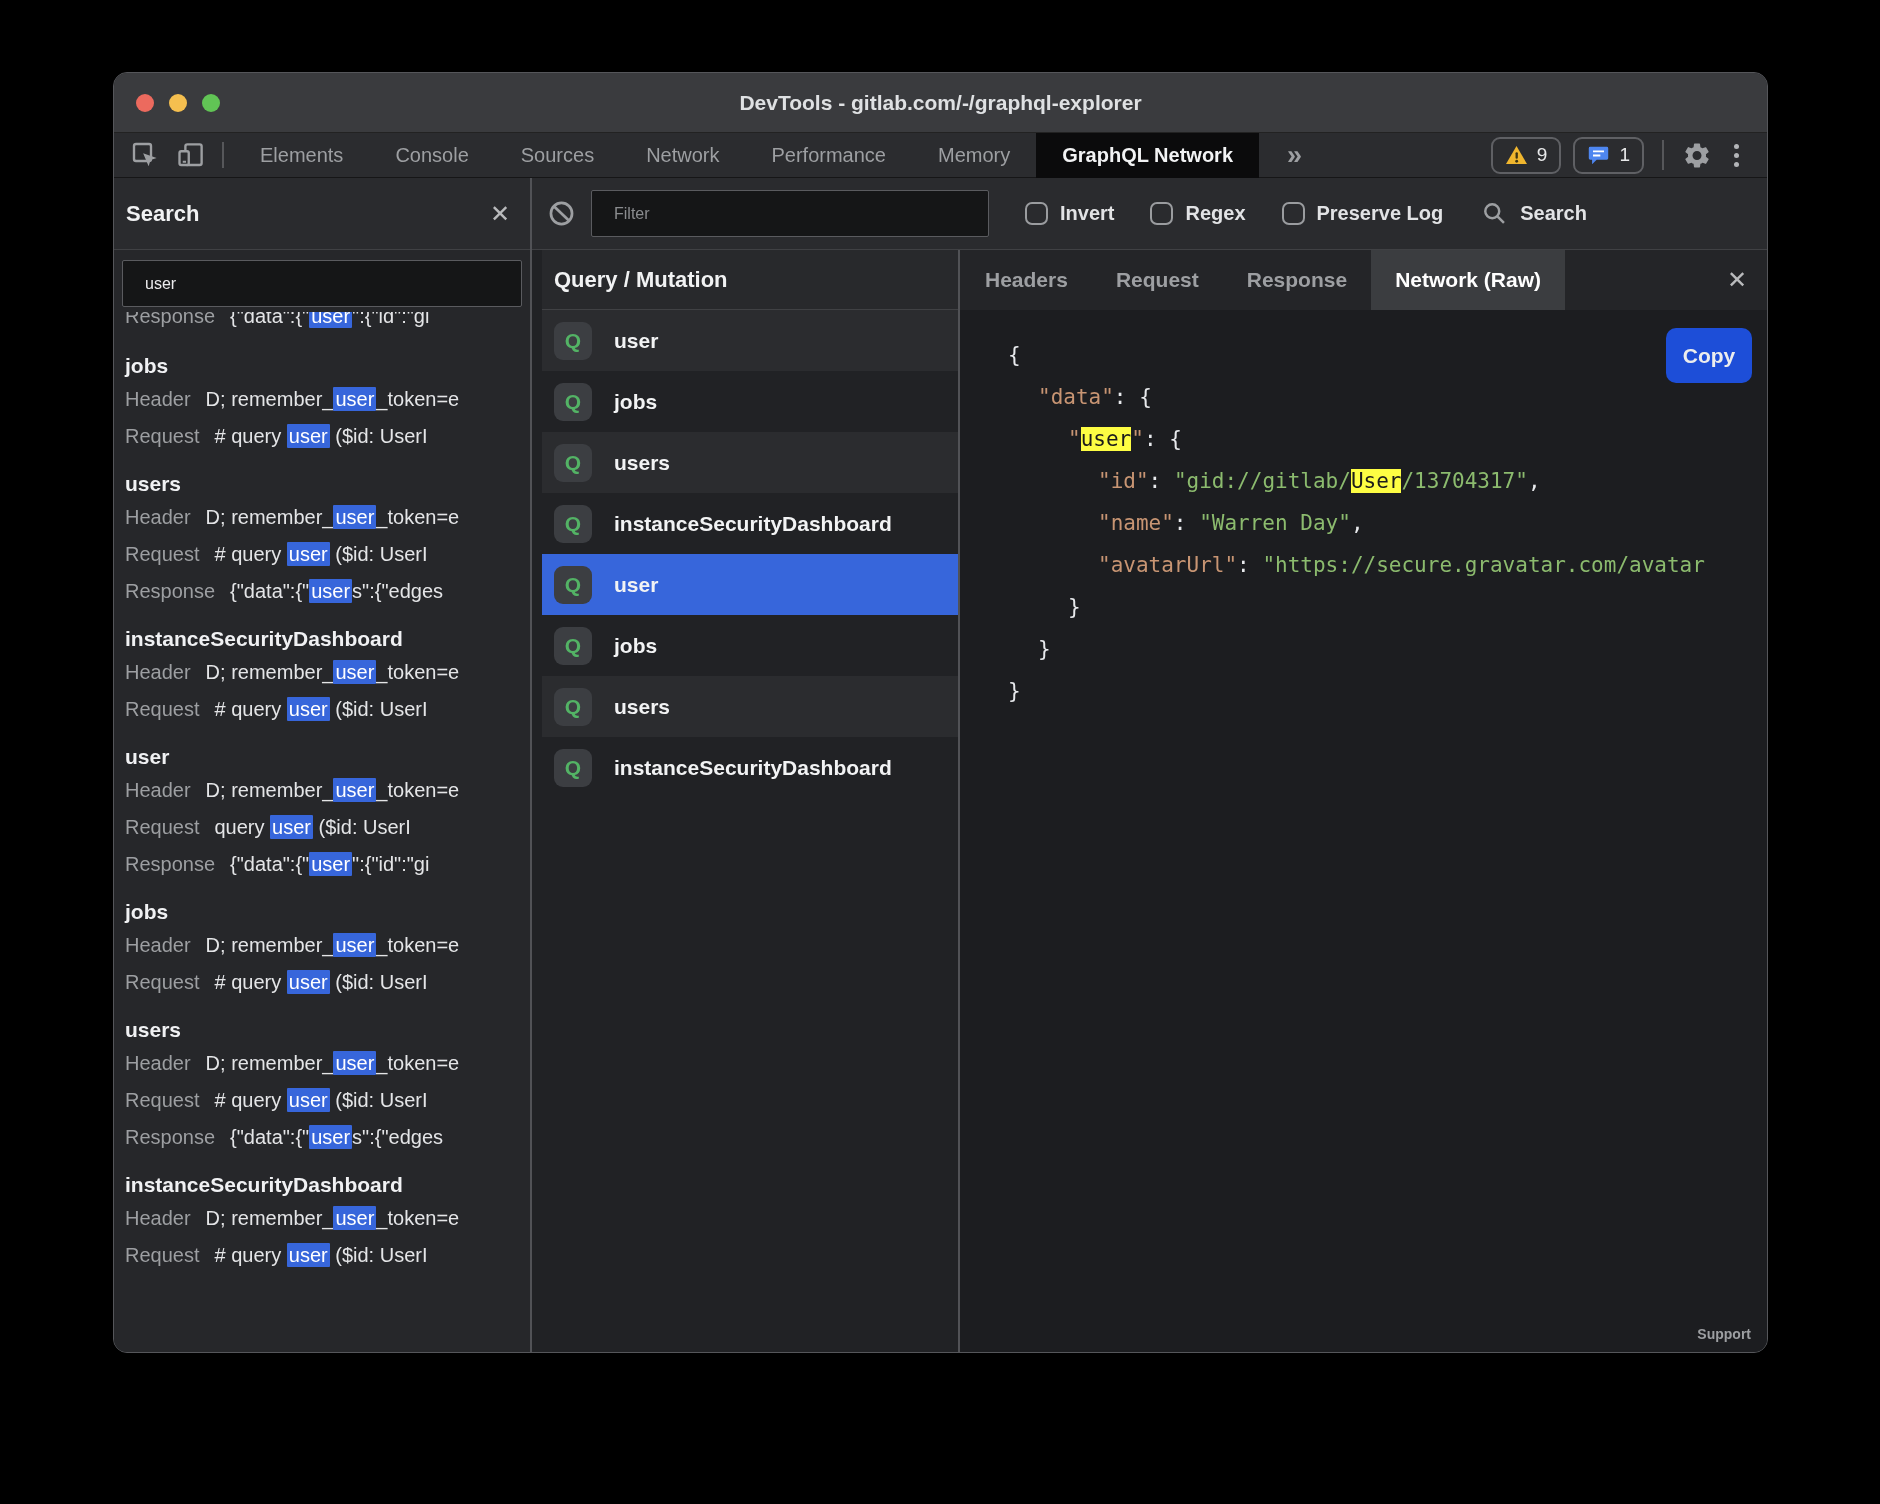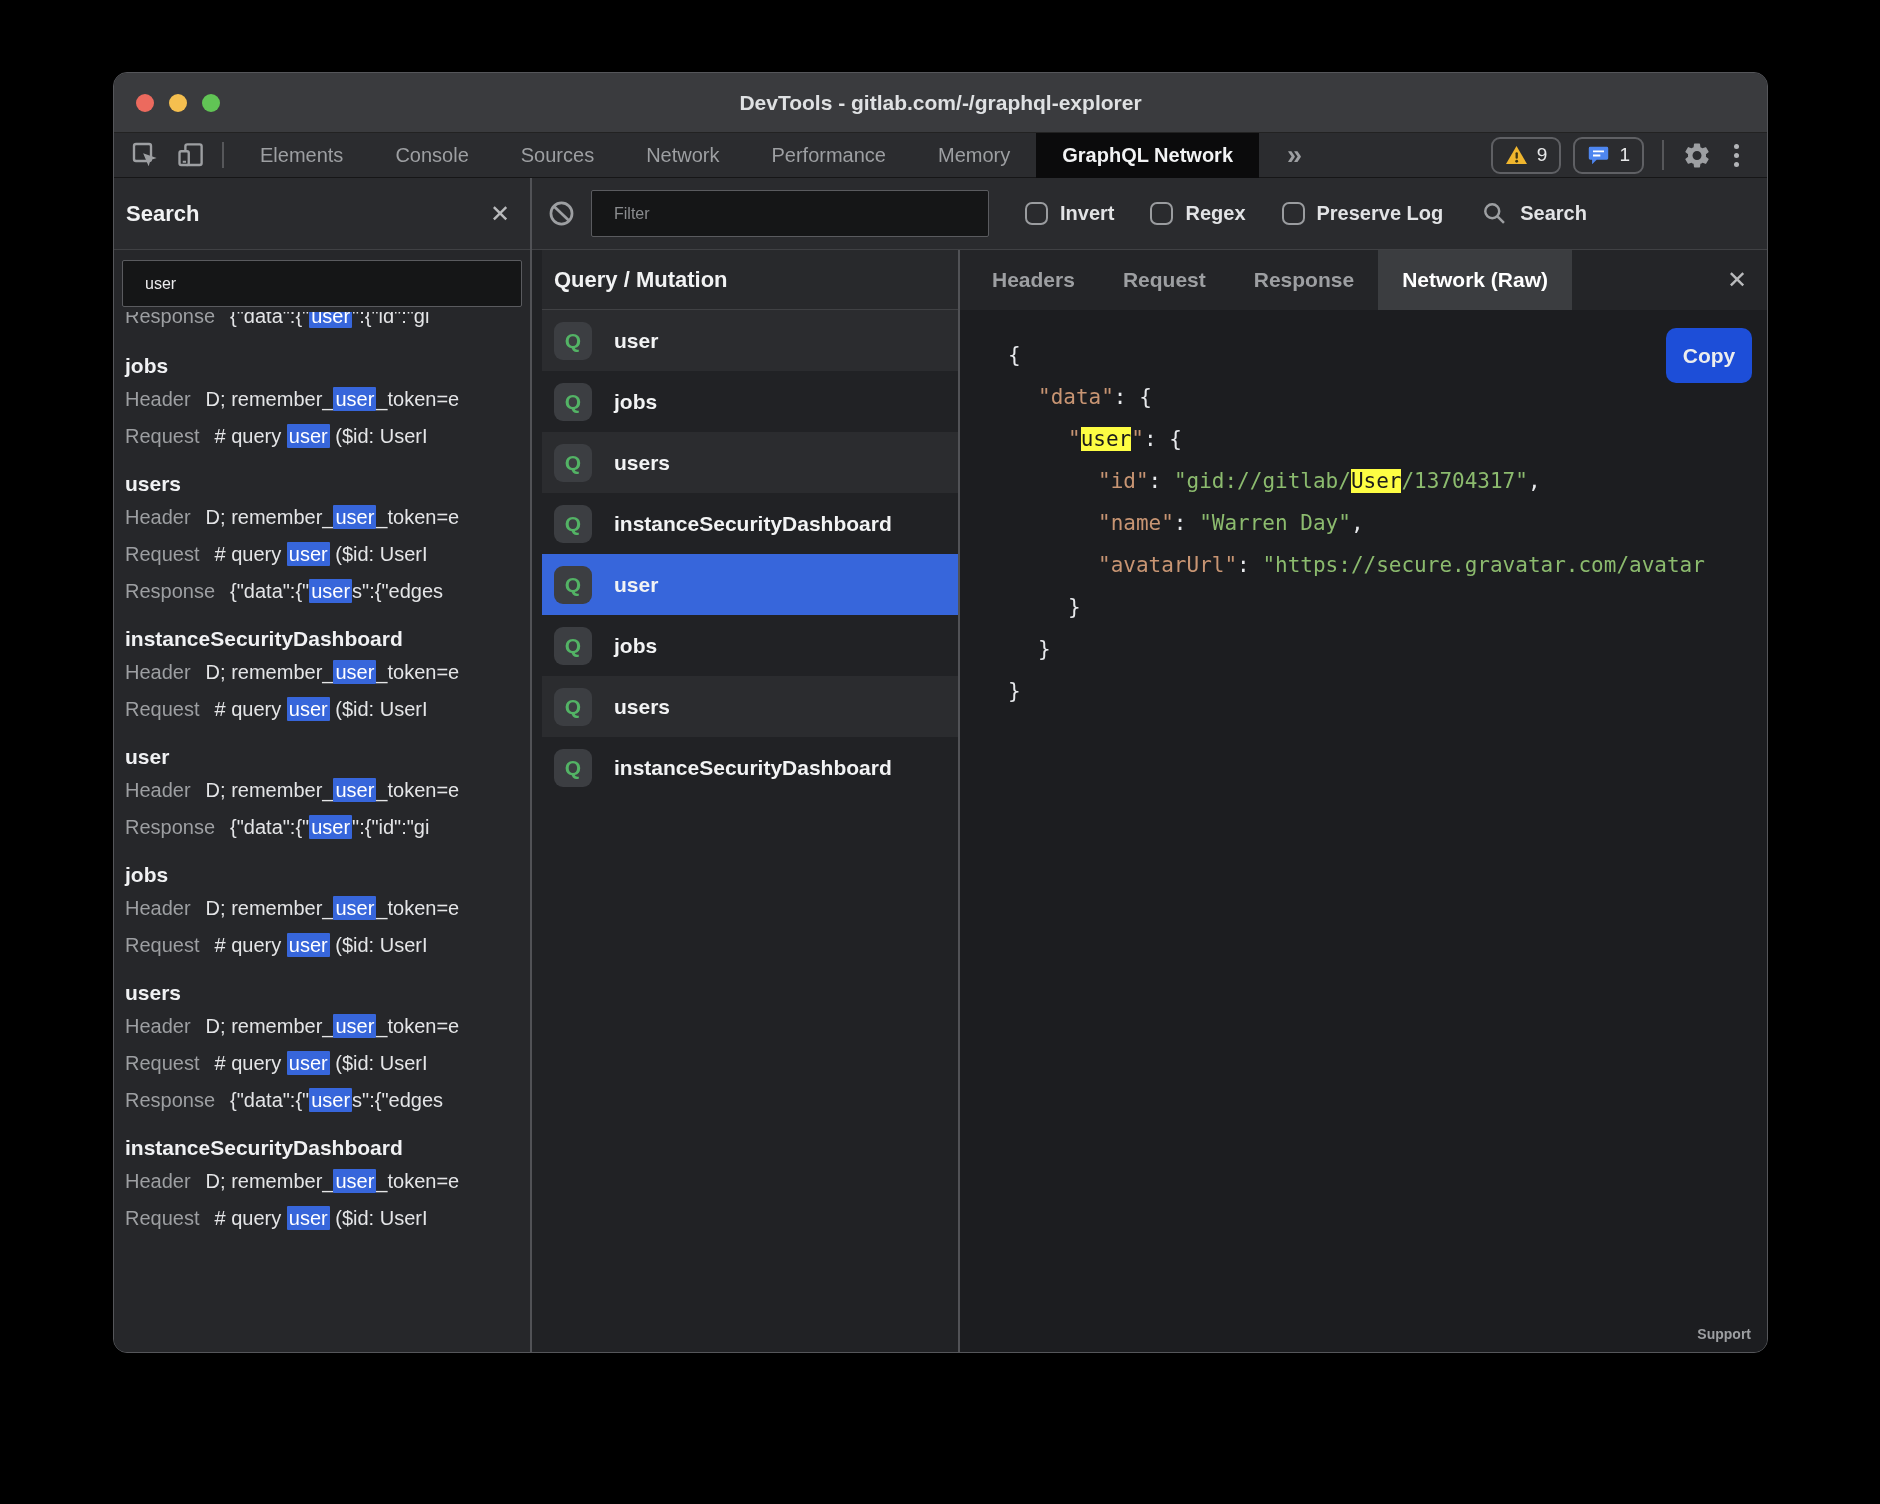--- a/index.html
+++ b/index.html
@@ -62,21 +62,21 @@
   .qp-head{padding-left:12px;background:#28292c;color:#f1f2f3;font-size:22px;font-weight:700;height:60px;}
   .q-item{height:61px;display:flex;align-items:center;gap:22px;padding-left:12px;cursor:default;}
   .q-item.odd{background:#2b2c2f;}
   .q-item.even{background:#212225;}
   .q-item.selected{background:#3766db;}
   .q-badge{width:38px;height:38px;border-radius:9px;background:#3c3e42;color:#53b365;font-weight:700;
     font-size:21px;display:flex;align-items:center;justify-content:center;flex:0 0 auto;}
   .q-label{color:#f2f3f4;font-size:21px;font-weight:700;white-space:nowrap;}
   
   .details-panel{flex:1;background:#1c1d20;border-left:2px solid #515256;display:flex;flex-direction:column;min-width:0;}
-  .dp-tabs{height:60px;flex:0 0 auto;background:#242528;display:flex;align-items:stretch;padding-left:8px;}
+  .dp-tabs{height:60px;flex:0 0 auto;background:#242528;display:flex;align-items:stretch;padding-left:1px;}
   .dp-tab{display:flex;align-items:center;padding:0 24px;color:#9d9fa2;font-size:21px;font-weight:600;white-space:nowrap;}
   .dp-tab.active{background:#3b3d40;color:#fff;font-weight:700;}
   .dp-close{margin-left:auto;display:flex;align-items:center;padding:0 20px;}
   .dp-body{flex:1;position:relative;overflow:hidden;}
   .copy-btn{position:absolute;top:18px;right:15px;width:86px;height:55px;background:#1d4ed8;border:none;
     border-radius:10px;color:#eceded;font-size:21px;font-weight:700;cursor:default;margin-left:36px;}
   .json{padding:24px 0 0 48px;font-family:"DejaVu Sans Mono",monospace;font-size:21px;line-height:42px;white-space:nowrap;}
   .jt-p{color:#e8eaed;}
   .jt-k{color:#c89573;}
   .jt-s{color:#8cbb6e;}
@@ -180,20 +180,21 @@
             <div class="res-line"><span class="res-label">Response</span><span>{"data":{"</span><span class="hl">user</span><span>s":{"edges</span></div>
           </div>
           <div class="res-group">
             <div class="res-group-name">instanceSecurityDashboard</div>
             <div class="res-line"><span class="res-label">Header</span><span>D; remember_</span><span class="hl">user</span><span>_token=e</span></div>
             <div class="res-line"><span class="res-label">Request</span><span># query </span><span class="hl">user</span><span> ($id: UserI</span></div>
           </div>
           <div class="res-group">
             <div class="res-group-name">user</div>
             <div class="res-line"><span class="res-label">Header</span><span>D; remember_</span><span class="hl">user</span><span>_token=e</span></div>
+            <div class="res-line"><span class="res-label">Request</span><span>query </span><span class="hl">user</span><span> ($id: UserI</span></div>
             <div class="res-line"><span class="res-label">Response</span><span>{"data":{"</span><span class="hl">user</span><span>":{"id":"gi</span></div>
           </div>
           <div class="res-group">
             <div class="res-group-name">jobs</div>
             <div class="res-line"><span class="res-label">Header</span><span>D; remember_</span><span class="hl">user</span><span>_token=e</span></div>
             <div class="res-line"><span class="res-label">Request</span><span># query </span><span class="hl">user</span><span> ($id: UserI</span></div>
           </div>
           <div class="res-group">
             <div class="res-group-name">users</div>
             <div class="res-line"><span class="res-label">Header</span><span>D; remember_</span><span class="hl">user</span><span>_token=e</span></div>

